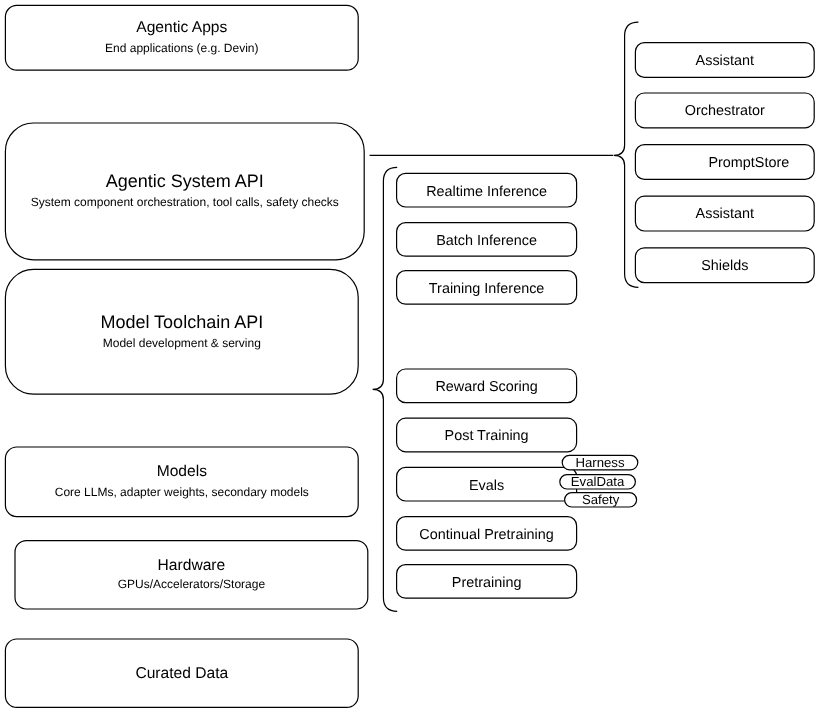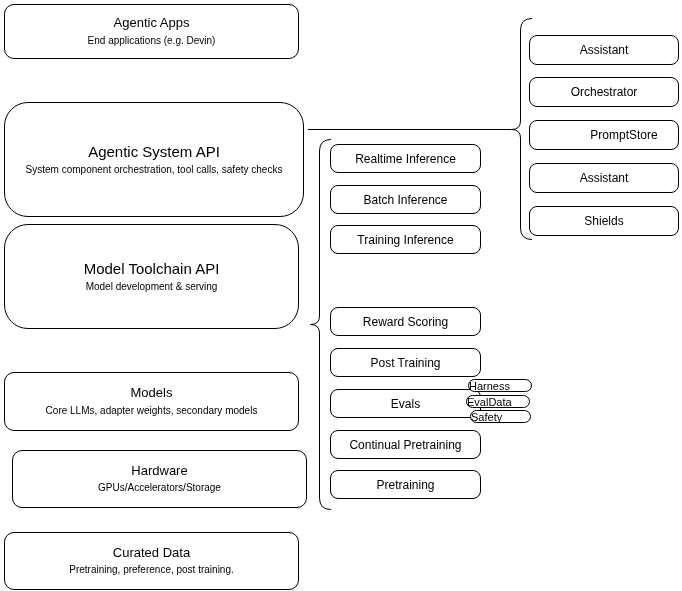--- a/index.html
+++ b/index.html
@@ -49,21 +49,21 @@
     z-index: 2;
   }
   .pill {
     position: absolute;
     box-sizing: border-box;
     border: 1px solid #000000;
     border-radius: 7px;
     background: #ffffff;
     display: flex;
     align-items: center;
-    justify-content: flex-start;
+    justify-content: center;
     font-size: 11px;
     z-index: 3;
   }
 </style>
 </head>
 <body>
 
 <div class="canvas">
 
   <svg class="overlay" viewBox="0 0 682 591" xmlns="http://www.w3.org/2000/svg">
@@ -92,21 +92,20 @@
     <div class="subtitle">Core LLMs, adapter weights, secondary models</div>
   </div>
 
   <div class="node small-radius" style="left:12px; top:450px; width:295px; height:58px;">
     <div class="title">Hardware</div>
     <div class="subtitle">GPUs/Accelerators/Storage</div>
   </div>
 
   <div class="node small-radius" style="left:4px; top:532px; width:295px; height:58px;">
     <div class="title">Curated Data</div>
-    <div class="subtitle">Pretraining, preference, post training.</div>
   </div>
 
   <div class="chip" style="left:330px; top:144px; width:151px; height:29px;">
     <span>Realtime Inference</span>
   </div>
   <div class="chip" style="left:330px; top:185px; width:151px; height:29px;">
     <span>Batch Inference</span>
   </div>
   <div class="chip" style="left:330px; top:225px; width:151px; height:29px;">
     <span>Training Inference</span>

